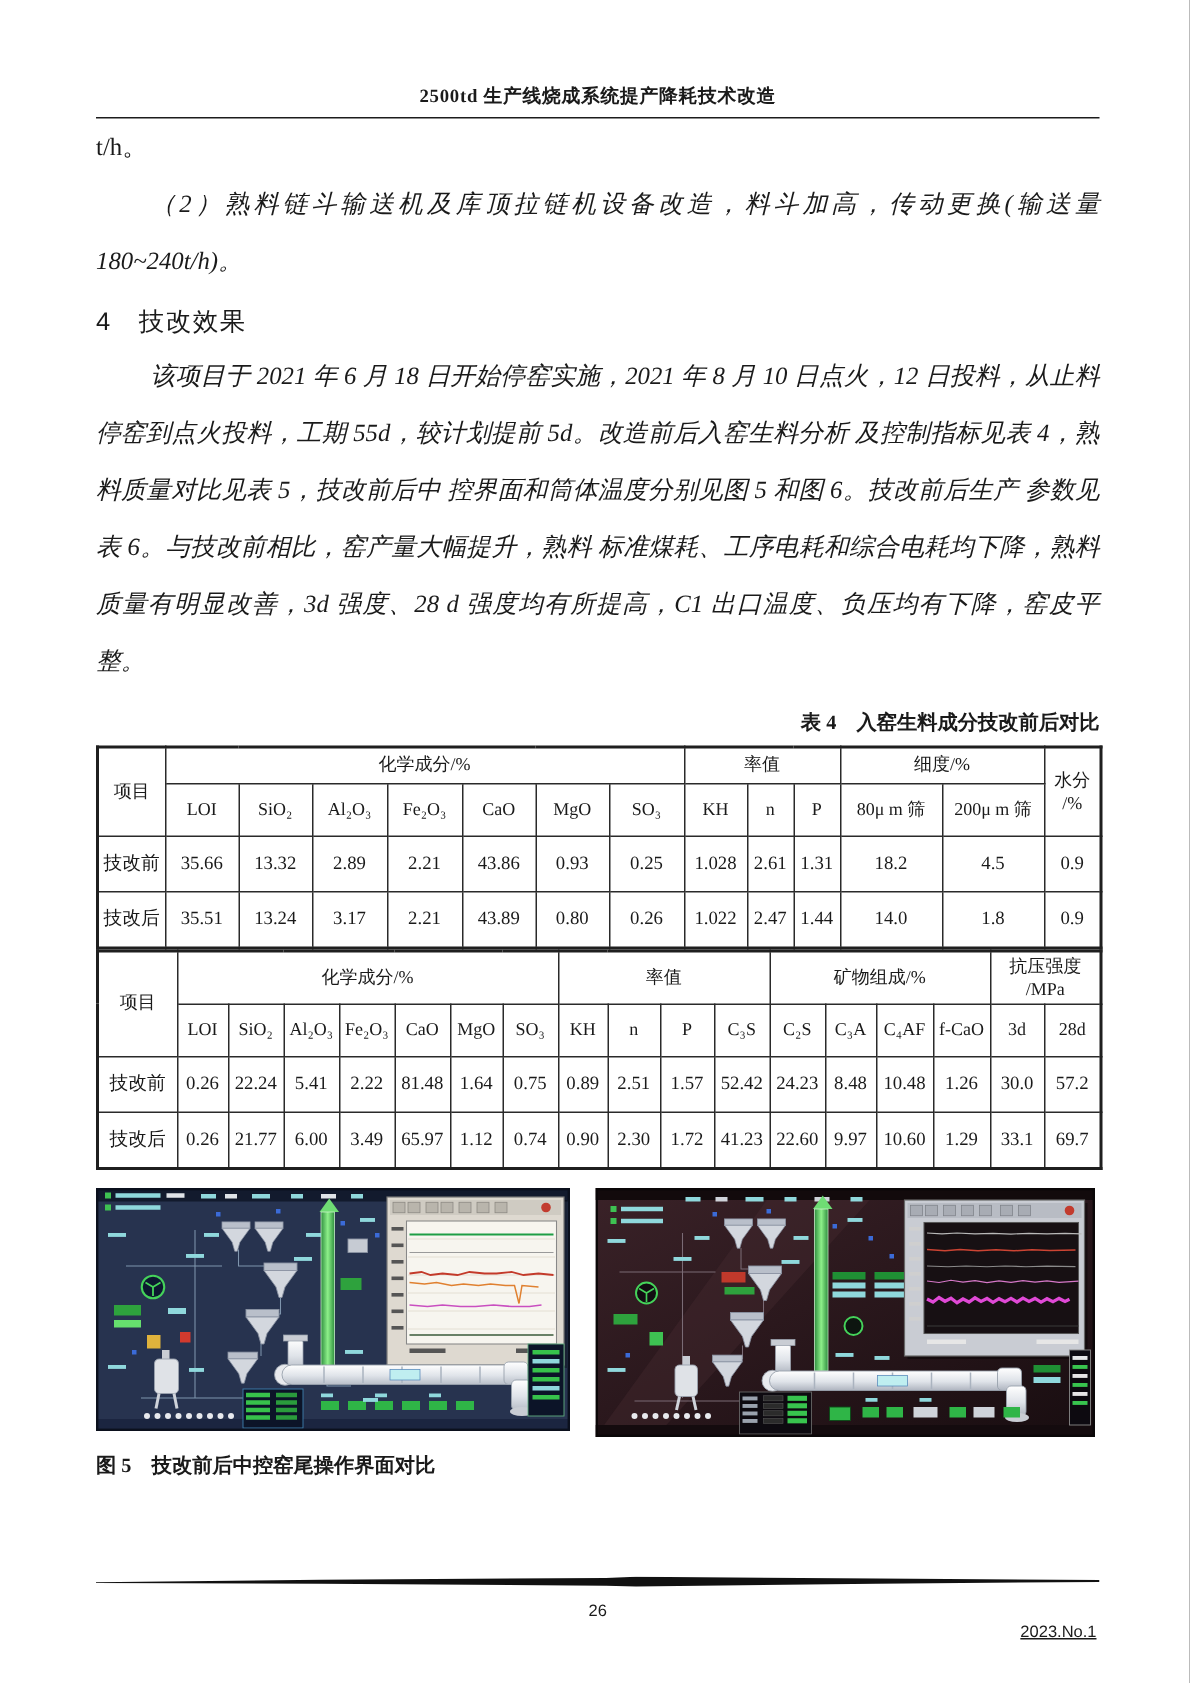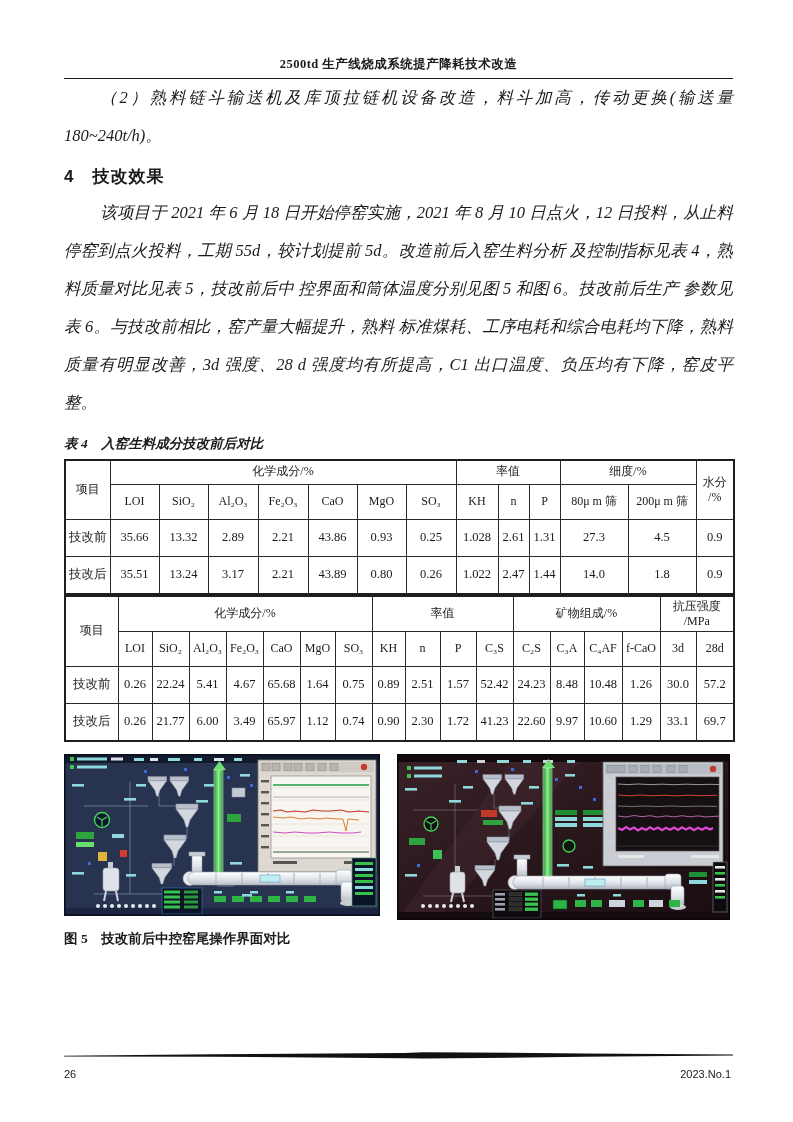--- a/index.html
+++ b/index.html
@@ -15,55 +15,56 @@
     overflow:hidden;
   }
   
   .running-head{width:669px;text-align:center;font-size:12.5px;font-weight:600;letter-spacing:0.5px;}
   .head-rule{width:669px;border-bottom:1.6px solid #1c1c1c;margin-top:5px;}
   
   .bodytext{width:669px;font-size:16.5px;line-height:38px;text-align:justify;margin:0;}
   .indent{text-indent:2.2em;font-style:italic;}
   .sec-heading{
     width:669px;font-family:"Liberation Sans","DejaVu Sans",sans-serif;
-    font-weight:bold;font-size:17px;margin:10px 0 6px 0;letter-spacing:1px;
+    font-weight:normal;font-size:17px;margin:10px 0 6px 0;letter-spacing:1px;
   }
   
-  .tbl-caption{width:669px;text-align:left;font-size:13.5px;font-weight:bold;margin:13px 0 6px 0;font-style:italic;}
+  .tbl-caption{width:669px;text-align:right;font-size:13.5px;font-weight:bold;margin:13px 0 6px 0;}
   table.datatbl{
     width:669px;table-layout:fixed;border-collapse:collapse;
     border:2px solid #1f1f1f;
     font-size:12px;line-height:1.15;
   }
   table.datatbl th,table.datatbl td{
     border:1px solid #2a2a2a;text-align:center;vertical-align:middle;
     font-weight:normal;padding:2px 0;overflow:hidden;white-space:nowrap;
   }
   table.datatbl .grp{height:24px;}
   table.datatbl .sub th{height:30px;}
   table.datatbl .datarow td{height:32px;font-size:12.5px;}
   .two-line span{display:block;line-height:1.25;}
   
   .figure-row{width:669px;display:flex;gap:17px;align-items:flex-start;margin-top:12px;}
   .fig-caption{width:669px;text-align:left;font-size:13.5px;font-weight:bold;margin-top:10px;}
   
   .footer{position:absolute;left:64px;top:1046px;width:669px;}
   .footer-meta{position:relative;width:669px;height:20px;margin-top:2px;
     font-family:"Liberation Sans","DejaVu Sans",sans-serif;font-size:11px;color:#1a1a1a;}
-  .page-num{position:absolute;left:0;right:0;text-align:left;top:2px;}
-  .issue{position:absolute;right:2px;top:2px;}
+  .page-num{position:absolute;left:0;right:0;text-align:center;top:2px;}
+  .issue{position:absolute;right:2px;top:16px;text-decoration:underline;}
 </style>
 </head>
 <body>
 
 <div class="page">
 
   <div class="running-head">2500td 生产线烧成系统提产降耗技术改造</div>
   <div class="head-rule"></div>
 
+  <p class="bodytext">t/h。</p>
   <p class="bodytext indent">（2）熟料链斗输送机及库顶拉链机设备改造，料斗加高，传动更换(输送量 180~240t/h)。</p>
 
   <h2 class="sec-heading">4　技改效果</h2>
 
   <p class="bodytext indent">该项目于 2021 年 6 月 18 日开始停窑实施，2021 年 8 月 10 日点火，12 日投料，从止料停窑到点火投料，工期 55d，较计划提前 5d。改造前后入窑生料分析 及控制指标见表 4，熟料质量对比见表 5，技改前后中 控界面和筒体温度分别见图 5 和图 6。技改前后生产 参数见表 6。与技改前相比，窑产量大幅提升，熟料 标准煤耗、工序电耗和综合电耗均下降，熟料质量有明显改善，3d 强度、28 d 强度均有所提高，C1 出口温度、负压均有下降，窑皮平整。</p>
 
   <div class="tbl-caption">表 4　入窑生料成分技改前后对比</div>
   <table class="datatbl">
     <colgroup>
       <col style="width:45px">
@@ -111,21 +112,21 @@
       <td>35.66</td>
       <td>13.32</td>
       <td>2.89</td>
       <td>2.21</td>
       <td>43.86</td>
       <td>0.93</td>
       <td>0.25</td>
       <td>1.028</td>
       <td>2.61</td>
       <td>1.31</td>
-      <td>27.3</td>
+      <td>18.2</td>
       <td>4.5</td>
       <td>0.9</td>
     </tr>
     <tr class="datarow">
       <td>技改后</td>
       <td>35.51</td>
       <td>13.24</td>
       <td>3.17</td>
       <td>2.21</td>
       <td>43.89</td>
@@ -190,22 +191,22 @@
       <th>C₄AF</th>
       <th>f-CaO</th>
       <th>3d</th>
       <th>28d</th>
     </tr>
     <tr class="datarow">
       <td>技改前</td>
       <td>0.26</td>
       <td>22.24</td>
       <td>5.41</td>
-      <td>4.67</td>
-      <td>65.68</td>
+      <td>2.22</td>
+      <td>81.48</td>
       <td>1.64</td>
       <td>0.75</td>
       <td>0.89</td>
       <td>2.51</td>
       <td>1.57</td>
       <td>52.42</td>
       <td>24.23</td>
       <td>8.48</td>
       <td>10.48</td>
       <td>1.26</td>

